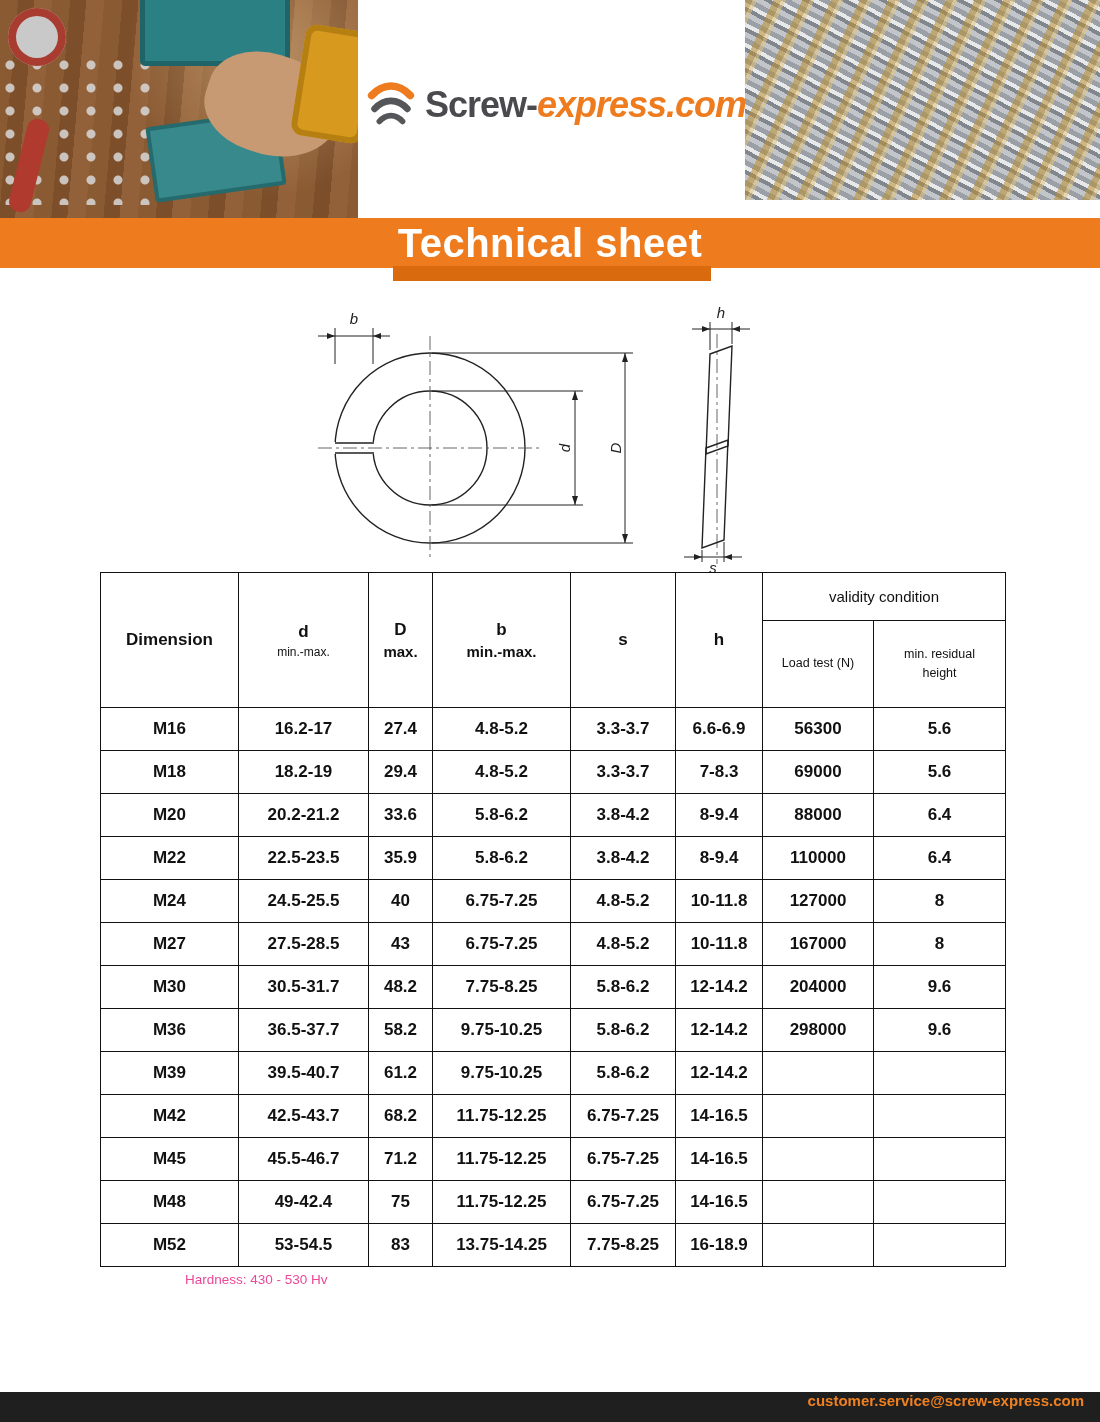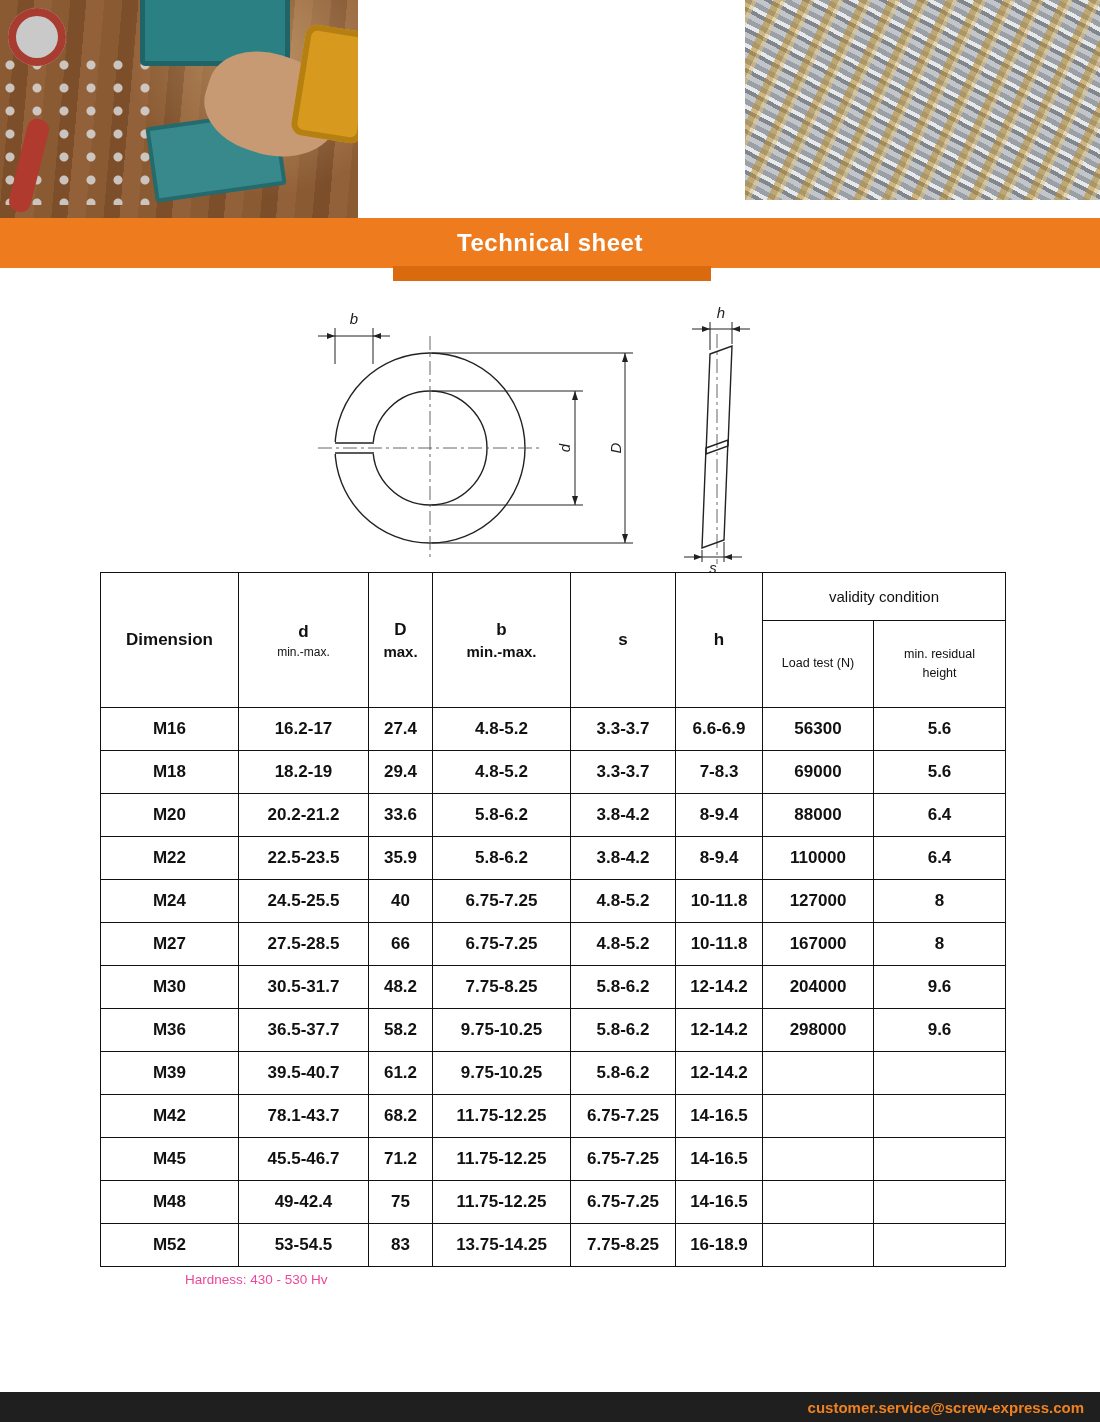--- a/index.html
+++ b/index.html
@@ -35,21 +35,21 @@
 
   .logo { position:absolute; left:362px; top:70px; width:386px; height:70px; display:flex; align-items:center; justify-content:center; gap:9px; }
   .logo-text { font-size:36px; font-weight:bold; letter-spacing:-1px; white-space:nowrap; }
   .logo-dark { color:#4a4a4e; }
   .logo-orange { color:#ee7b1e; font-style:italic; }
 
   
   .banner { position:absolute; top:218px; left:0; width:1100px; height:50px; background:#ee7b1e; }
   .banner-shadow { position:absolute; top:48px; left:393px; width:318px; height:15px; background:#d96a0e; }
   .banner-title { position:absolute; top:0; left:0; width:100%; height:50px; line-height:50px; text-align:center;
-    color:#ffffff; font-size:24px; font-weight:bold; letter-spacing:0.5px; z-index:2; }
+    color:#ffffff; font-size:40px; font-weight:bold; letter-spacing:0.5px; z-index:2; }
 
   
   .drawing { position:absolute; left:280px; top:296px; width:520px; height:278px; }
   .drawing svg text { font-family:"Liberation Sans", sans-serif; font-size:15px; fill:#222; font-style:italic; }
 
   
   .table-wrap { position:absolute; top:572px; left:100px; }
   table { border-collapse:collapse; table-layout:fixed; width:905px; }
   th, td { border:1px solid #111; text-align:center; vertical-align:middle; color:#111; }
   th { background:#fff; }
@@ -57,39 +57,47 @@
   .h-sub-sm { font-size:12px; font-weight:400; margin-top:3px; }
   .h-sub-lg { font-size:15px; font-weight:bold; margin-top:3px; }
   .validity-head { height:48px; font-weight:400; font-size:15px;margin-left:7px; }
   .sub-head { height:87px; font-weight:400; font-size:12.5px; line-height:1.55; }
   td { height:43px; font-size:17px; font-weight:bold; }
 
   .footnote { position:absolute; top:1272px; left:185px; font-size:13.5px; color:#ec4899; }
 
   
   .footer { position:absolute; bottom:0; left:0; width:1100px; height:30px; background:#1f1f1f;
-    display:flex; align-items:center; justify-content:flex-end; padding-right:16px; }
+    display:flex; align-items:flex-start; justify-content:flex-end; padding-right:16px; }
   .footer-email { color:#ef8121; font-size:15px; font-weight:bold; }
 </style>
 </head>
 <body>
 
 <div class="page">
 
   <div class="header">
     <div class="photo photo-left">
       <div class="decor d-washers"></div>
       <div class="decor d-organizer1"></div>
       <div class="decor d-organizer2"></div>
       <div class="decor d-hand"></div>
       <div class="decor d-drill"></div>
       <div class="decor d-tape"></div>
       <div class="decor d-screwdriver"></div>
     </div>
 
+    <div class="logo">
+      <svg width="52" height="52" viewBox="0 0 54 54">
+        <path d="M8 17 C 20 4, 36 4, 48 17" stroke="#ee7b1e" stroke-width="8" fill="none" stroke-linecap="round"></path>
+        <path d="M11 31 C 21 20, 35 20, 45 31" stroke="#55565a" stroke-width="7" fill="none" stroke-linecap="round"></path>
+        <path d="M16 44 C 23 36, 33 36, 40 44" stroke="#55565a" stroke-width="6" fill="none" stroke-linecap="round"></path>
+      </svg>
+      <span class="logo-text"><span class="logo-dark">Screw-</span><span class="logo-orange">express.com</span></span>
+    </div>
 
     <div class="photo photo-right"></div>
   </div>
 
   <div class="banner">
     <div class="banner-shadow"></div>
     <div class="banner-title">Technical sheet</div>
   </div>
 
   <div class="drawing">
@@ -256,21 +264,21 @@
             <td>40</td>
             <td>6.75-7.25</td>
             <td>4.8-5.2</td>
             <td>10-11.8</td>
             <td>127000</td>
             <td>8</td>
           </tr>
           <tr>
             <td>M27</td>
             <td>27.5-28.5</td>
-            <td>66</td>
+            <td>43</td>
             <td>6.75-7.25</td>
             <td>4.8-5.2</td>
             <td>10-11.8</td>
             <td>167000</td>
             <td>8</td>
           </tr>
           <tr>
             <td>M30</td>
             <td>30.5-31.7</td>
             <td>48.2</td>
@@ -295,21 +303,21 @@
             <td>39.5-40.7</td>
             <td>61.2</td>
             <td>9.75-10.25</td>
             <td>5.8-6.2</td>
             <td>12-14.2</td>
             <td></td>
             <td></td>
           </tr>
           <tr>
             <td>M42</td>
-            <td>78.1-43.7</td>
+            <td>42.5-43.7</td>
             <td>68.2</td>
             <td>11.75-12.25</td>
             <td>6.75-7.25</td>
             <td>14-16.5</td>
             <td></td>
             <td></td>
           </tr>
           <tr>
             <td>M45</td>
             <td>45.5-46.7</td>

